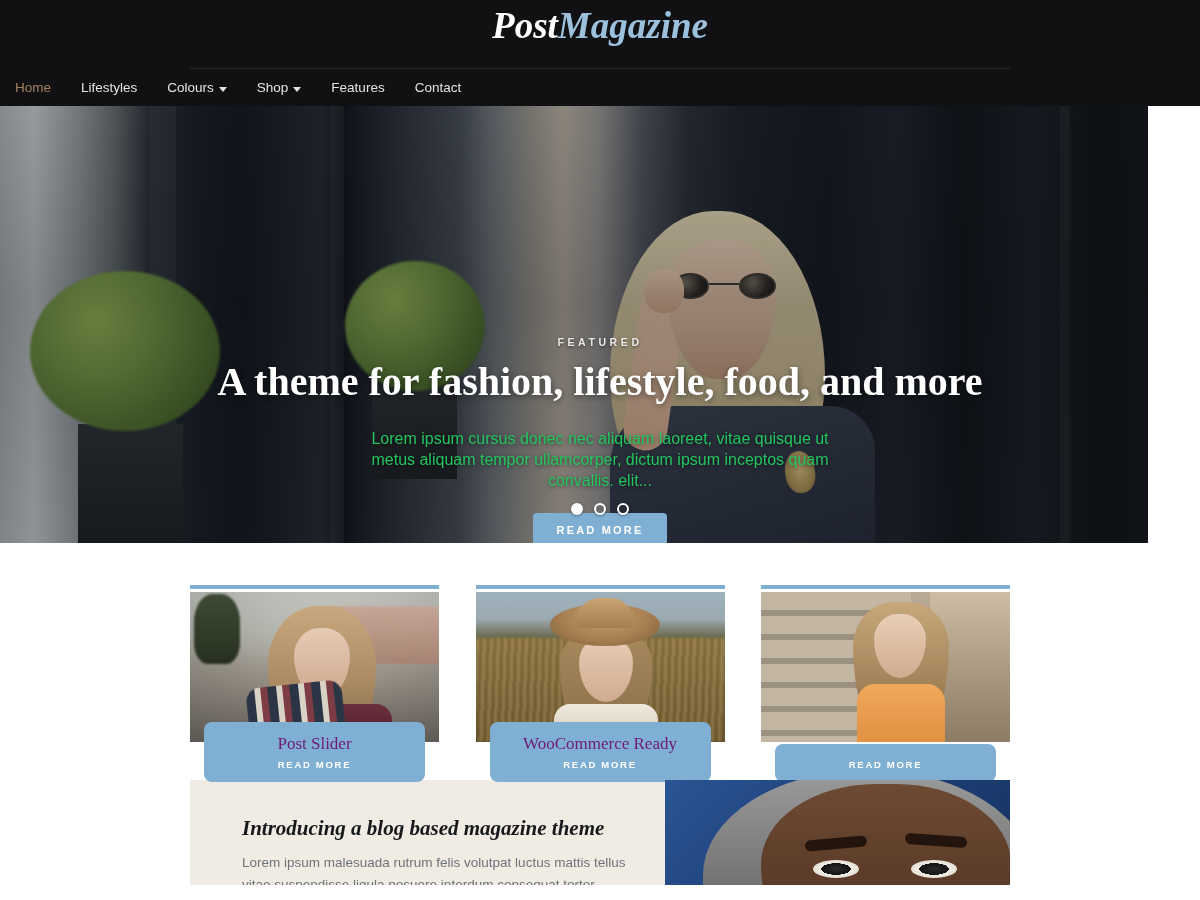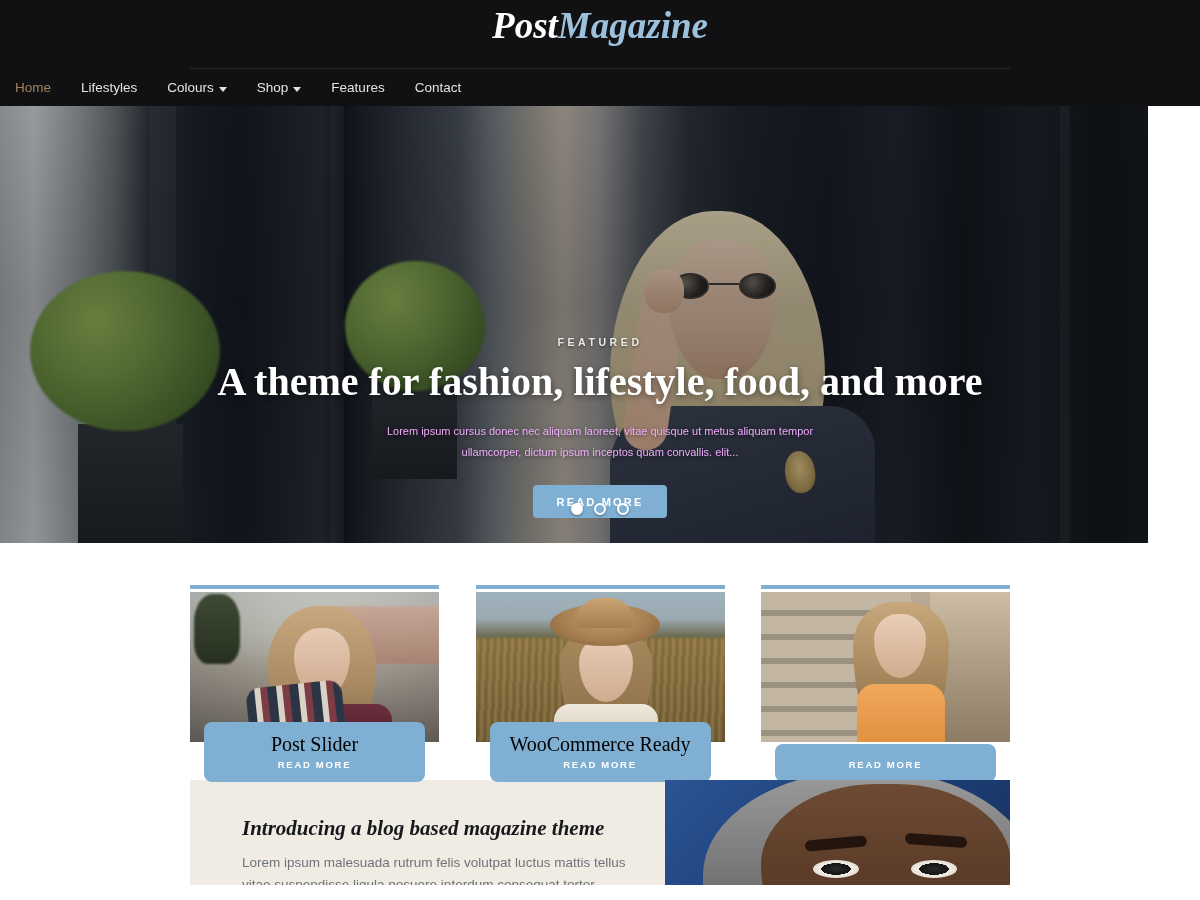--- a/index.html
+++ b/index.html
@@ -220,23 +220,23 @@
     font-family: "Liberation Serif", serif;
     font-weight: bold;
     color: #ffffff;
     font-size: 40px;
     line-height: 50px;
     margin-top: 9px;
     text-shadow: 0 2px 6px rgba(0,0,0,.45);
   }
   .hero-excerpt {
     width: 470px;
-    margin: 14px auto 0;
-    color: #f0abfc;
-    font-size: 11px;
+    margin: 21px auto 0;
+    color: #22c55e;
+    font-size: 16px;
     line-height: 21px;
     text-shadow: 0 1px 4px rgba(0,0,0,.55);
   }
   .btn-readmore {
     display: inline-block;
     margin-top: 22px;
     background: #7fb0d4;
     color: #ffffff;
     font-size: 11px;
     font-weight: bold;
@@ -422,22 +422,22 @@
     right: 14px;
     bottom: -40px;
     background: #7fb0d4;
     border-radius: 8px;
     padding: 11px 10px 12px;
     text-align: center;
     cursor: pointer;
   }
   .card-title {
     font-family: "Liberation Serif", serif;
-    color: #000000;
-    font-size: 20px;
+    color: #701a75;
+    font-size: 17px;
     line-height: 22px;
   }
   .card-readmore {
     color: #ffffff;
     font-size: 9.5px;
     font-weight: bold;
     letter-spacing: 1.7px;
     margin-top: 4px;
   }
 

